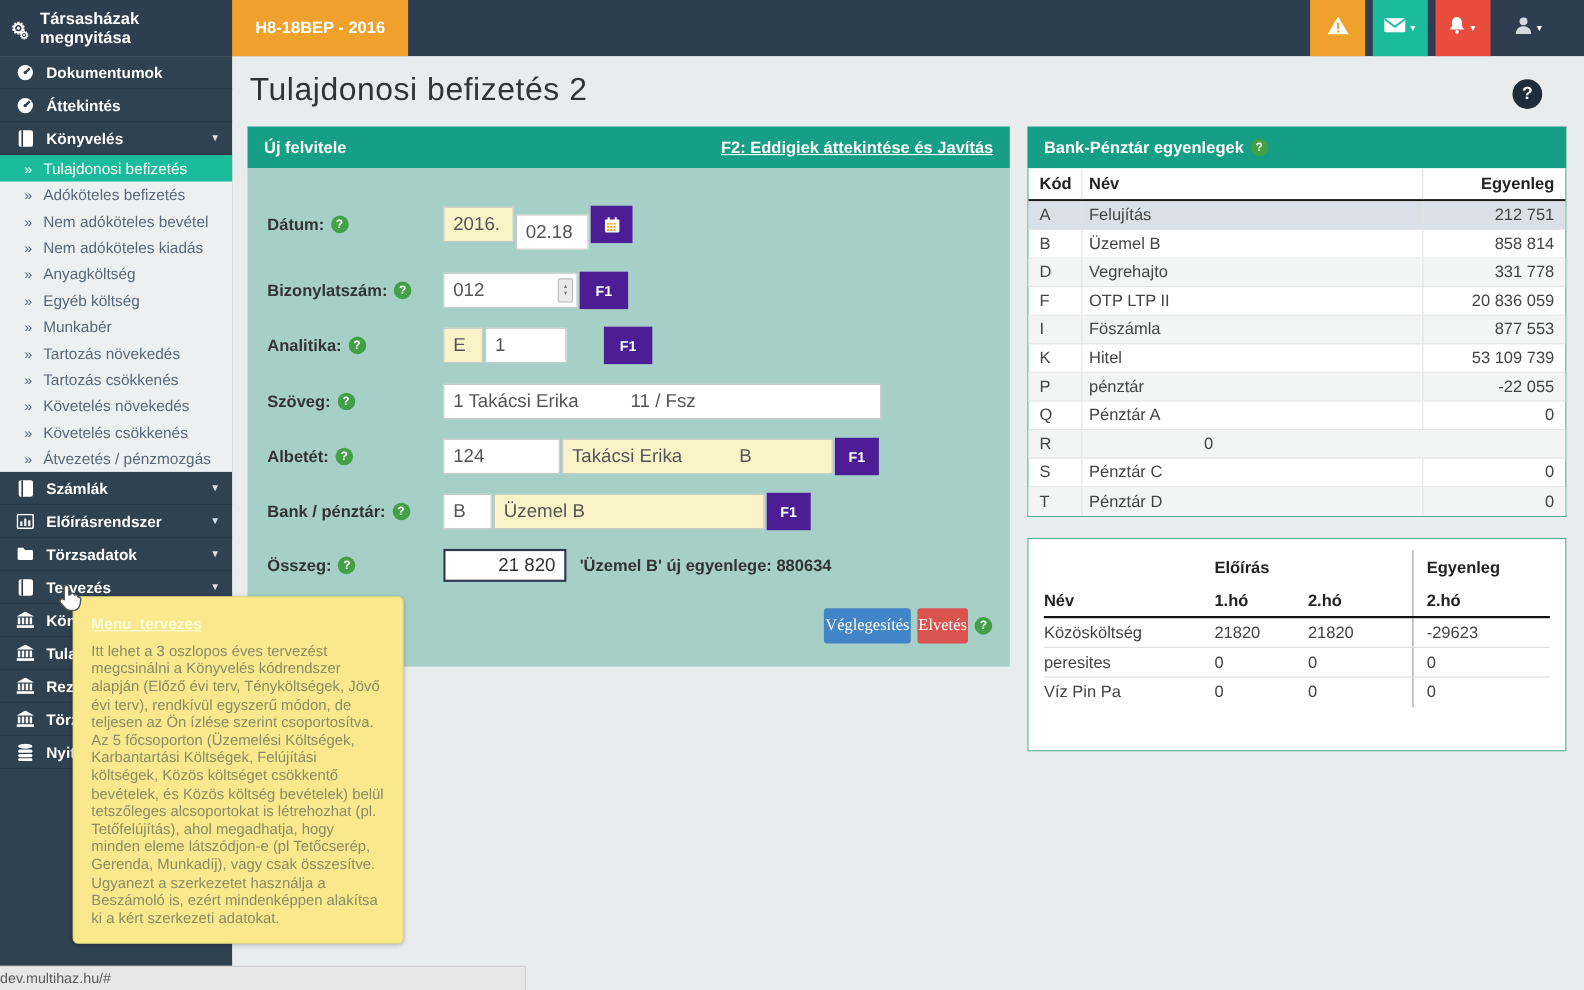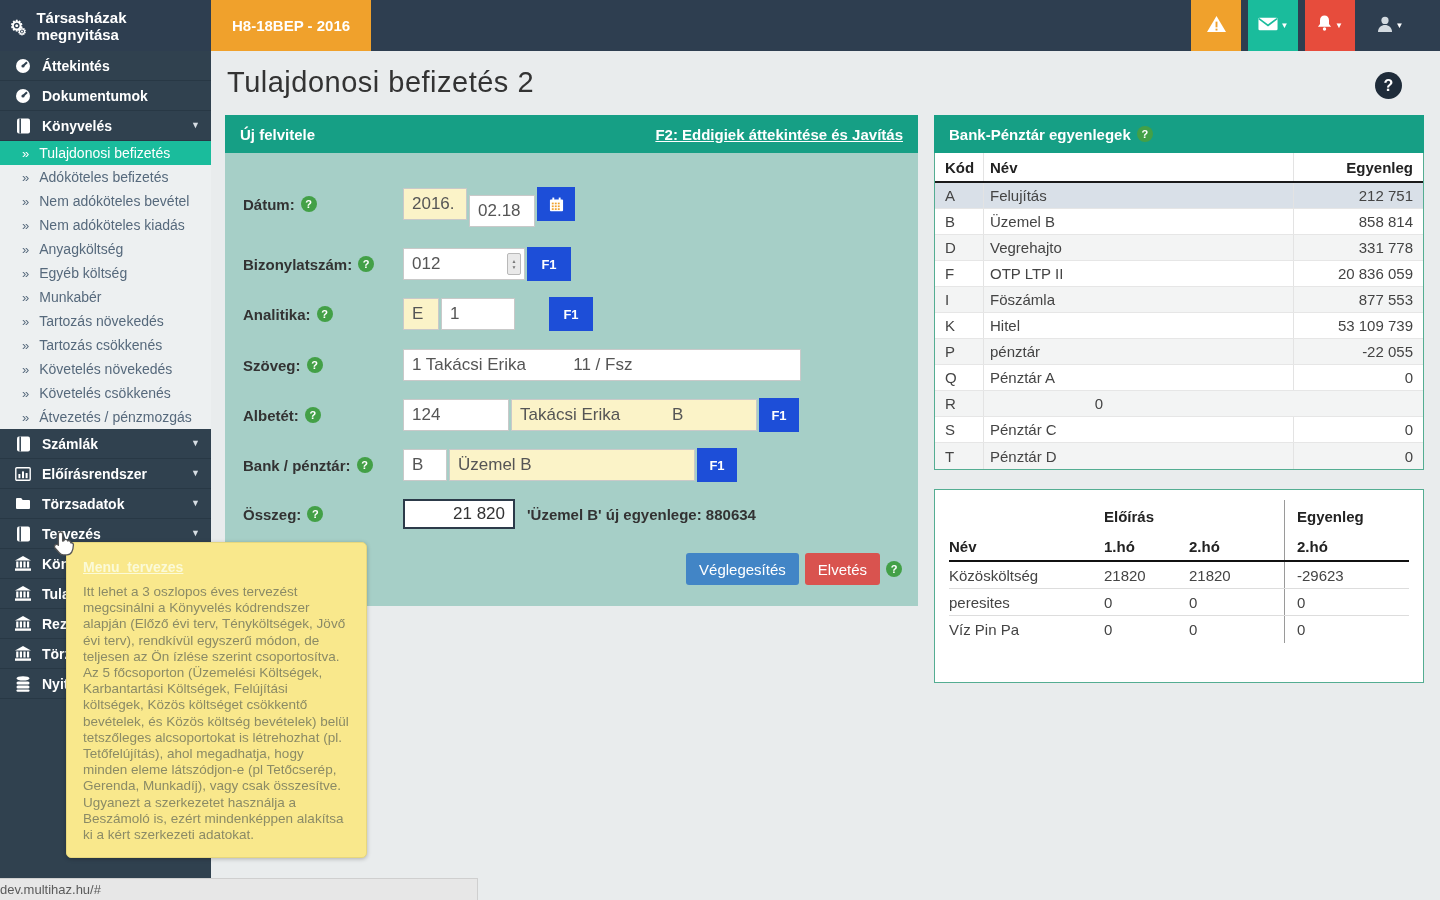--- a/index.html
+++ b/index.html
@@ -39,29 +39,29 @@
   
   .panel-h{height:38px;background:#169f85;color:#fff;display:flex;align-items:center;padding:0 15px;font-size:15px;font-weight:bold}
   .form-panel{position:absolute;left:14px;top:64px;width:693px;height:491px}
   .f2link{margin-left:auto;color:#fff;text-decoration:underline;font-weight:bold;font-size:15px}
   .form-body{position:relative;background:#a6cfc7;height:453px}
   .frow{position:absolute;left:18px;right:16px;height:34px;display:flex;align-items:center}
   .flabel{width:160px;display:flex;align-items:center;font-weight:bold;font-size:15px;color:#333}
   .qhelp{width:16px;height:16px;border-radius:50%;background:#43a047;color:#fff;font-size:11px;font-weight:bold;display:inline-flex;align-items:center;justify-content:center;margin-left:6px;flex:none}
   .inp{height:32px;border:1px solid #c9c9c9;background:#fff;font-family:"Liberation Sans",sans-serif;font-size:17px;color:#555;padding:0 8px;margin-right:2px;white-space:pre}
   .inp.yellow{background:#fbf3c8}
-  .orangebtn{height:34px;background:#1d4ed8;color:#fff;border:none;font-weight:bold;font-size:13px;display:flex;align-items:center;justify-content:center;margin-right:2px}
+  .orangebtn{height:34px;background:#4c1d95;color:#fff;border:none;font-weight:bold;font-size:13px;display:flex;align-items:center;justify-content:center;margin-right:2px}
   .f1{width:44px}
   .calbtn{width:38px}
   .spinwrap{position:relative}
   .spinner{position:absolute;right:6px;top:5px;width:14px;height:22px;background:#e9e9e9;border:1px solid #b9b9b9;border-radius:2px;display:flex;flex-direction:column;align-items:center;justify-content:center;color:#777;font-size:5px;line-height:6px}
   .amount-inp{width:112px;height:30px;border:2px solid #2c3a49;background:#fff;font-size:17px;color:#333;text-align:right;padding:0 8px;font-family:"Liberation Sans",sans-serif}
   .balnote{margin-left:12px;font-weight:bold;font-size:15px;color:#333}
   .btnrow{justify-content:flex-end}
-  .btn{height:32px;border:none;border-radius:3px;color:#fff;font-size:15px;padding:0 13px;font-family:Liberation Sans, sans-serif;margin-left:6px}
+  .btn{height:32px;border:none;border-radius:3px;color:#fff;font-size:15px;padding:0 1px;font-family:Liberation Serif, serif;margin-left:6px}
   .btn.blue{background:#4285c6}
   .btn.red{background:#d9534f}
 
   
   .bal-panel{position:absolute;left:723px;top:64px;width:490px}
   .bal-table{background:#fff;border:1px solid #54ad92;border-top:none}
   .b-head{display:flex;height:30px;align-items:center;font-weight:bold;font-size:15px;color:#222;border-bottom:2px solid #1a1a1a}
   .b-row{display:flex;height:26px;align-items:center;font-size:15px;color:#444;border-bottom:1px solid #e6e6e6}
   .b-row:last-child{border-bottom:none}
   .b-row.sel{background:#d9e0e8}
@@ -135,31 +135,31 @@
 
 <nav class="sidebar">
   <div class="sitem">
     <span class="sicon">
         <svg width="16" height="16" viewBox="0 0 16 16">
           <circle cx="8" cy="8" r="7" fill="#fff"></circle>
           <path d="M8 8 L12 4.2" stroke="#30414f" stroke-width="2"></path>
           <circle cx="8" cy="8" r="1.6" fill="#30414f"></circle>
         </svg>
       </span>
-    <span>Áttekintés</span>
+    <span>Dokumentumok</span>
   </div>
   <div class="sitem">
     <span class="sicon">
         <svg width="16" height="16" viewBox="0 0 16 16">
           <circle cx="8" cy="8" r="7" fill="#fff"></circle>
           <path d="M8 8 L12 4.2" stroke="#30414f" stroke-width="2"></path>
           <circle cx="8" cy="8" r="1.6" fill="#30414f"></circle>
         </svg>
       </span>
-    <span>Dokumentumok</span>
+    <span>Áttekintés</span>
   </div>
   <div class="sitem">
     <span class="sicon">
         <svg width="15" height="16" viewBox="0 0 15 16">
           <rect x="1" y="0.5" width="13" height="15" rx="2" fill="#fff"></rect>
           <line x1="4.2" y1="0.5" x2="4.2" y2="15.5" stroke="#30414f" stroke-width="1.5"></line>
         </svg>
       </span>
     <span>Könyvelés</span>
     <span class="scaret">▼</span>

